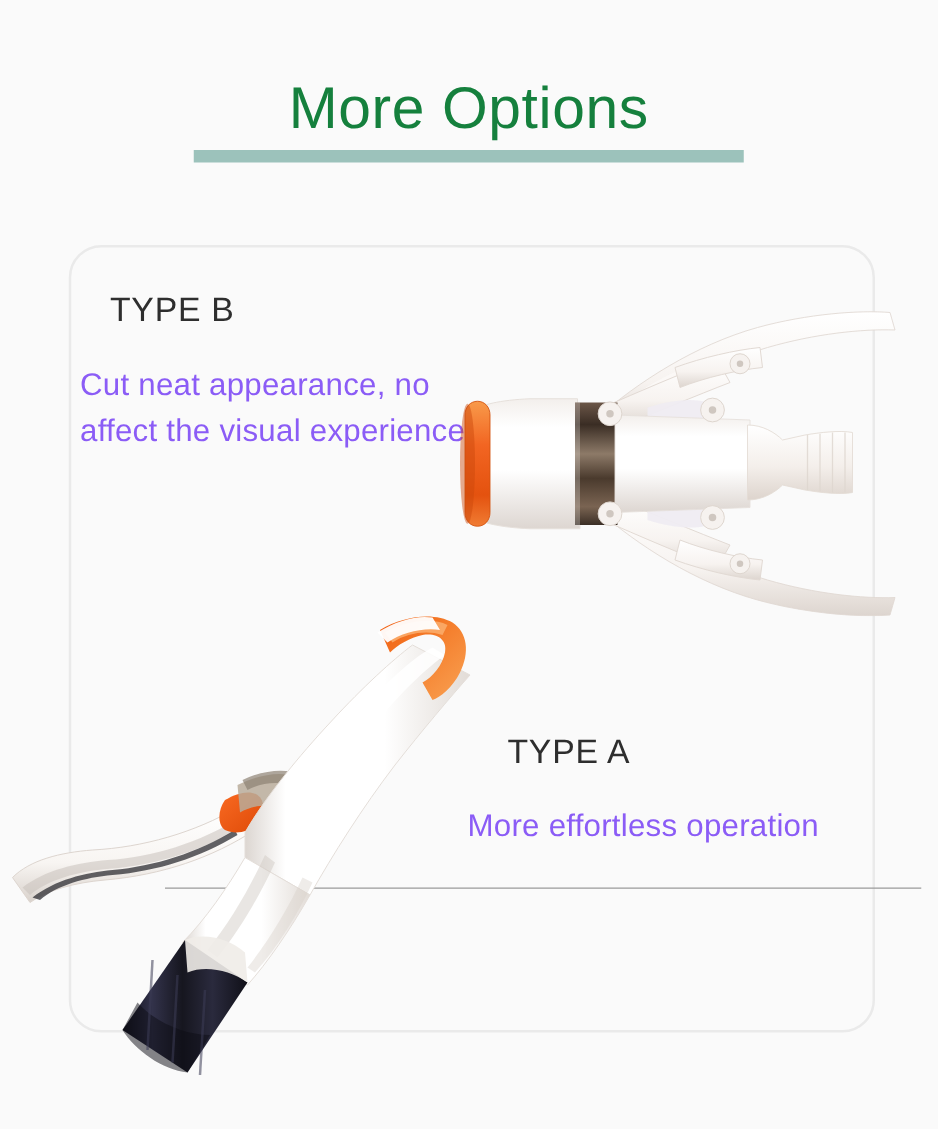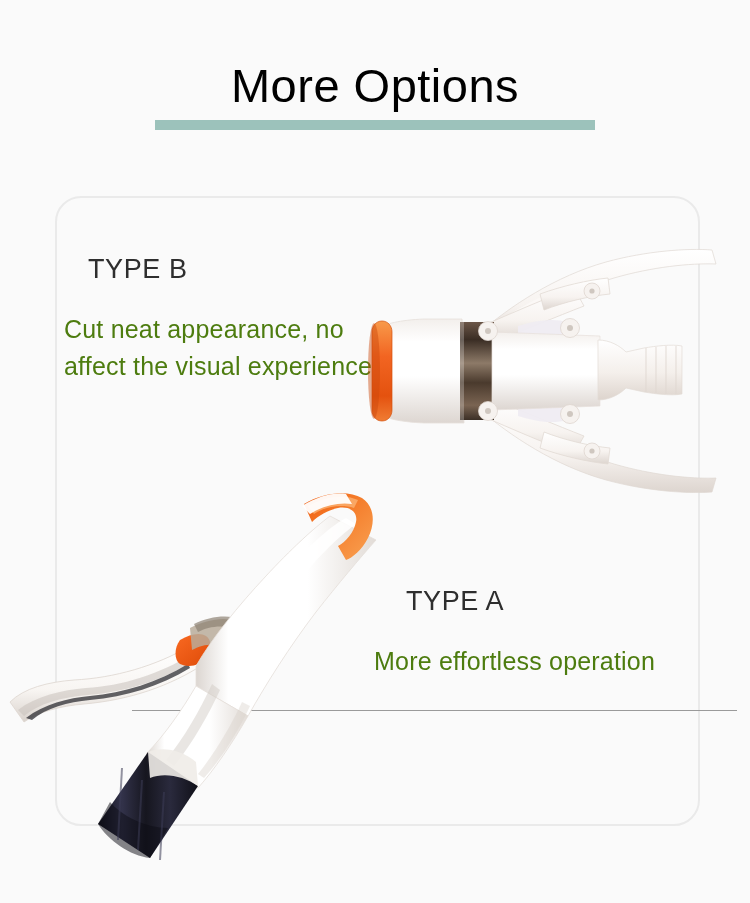--- a/index.html
+++ b/index.html
@@ -25,21 +25,21 @@
   }
   .page-title {
     position: absolute;
     left: 0;
     top: 62px;
     width: 750px;
     text-align: center;
     font-size: 47px;
     font-weight: 400;
     letter-spacing: 0.5px;
-    color: #000000;
+    color: #15803d;
     line-height: 1;
     font-family: "Liberation Sans", sans-serif;
   }
   .title-underline {
     position: absolute;
     left: 155px;
     top: 120px;
     width: 440px;
     height: 10px;
     background: #9cc2bb;
@@ -63,21 +63,21 @@
     top: 512px;
     width: 605px;
     height: 1px;
     background: #9a9a9a;
   }
 
   
   .block-b {
     position: absolute;
     left: 64px;
-    top: 256px;
+    top: 235px;
     width: 330px;
   }
   .block-a {
     position: absolute;
     left: 374px;
     top: 588px;
     width: 300px;
   }
   .type-label {
     font-size: 27px;
@@ -86,21 +86,21 @@
     letter-spacing: 0.6px;
     line-height: 1;
     font-family: "Liberation Sans", sans-serif;
     margin-left: 32px;
   }
   .block-b .type-label { margin-left: 24px; }
   .desc {
     margin-top: 28px;
     font-size: 25px;
     font-weight: 300;
-    color: #4d7c0f;
+    color: #8b5cf6;
     line-height: 1.48;
     letter-spacing: 0.2px;
     font-family: "Liberation Sans", sans-serif;
   }
   .block-a .desc { }
 
   
   .photo-b {
     position: absolute;
     left: 360px;

